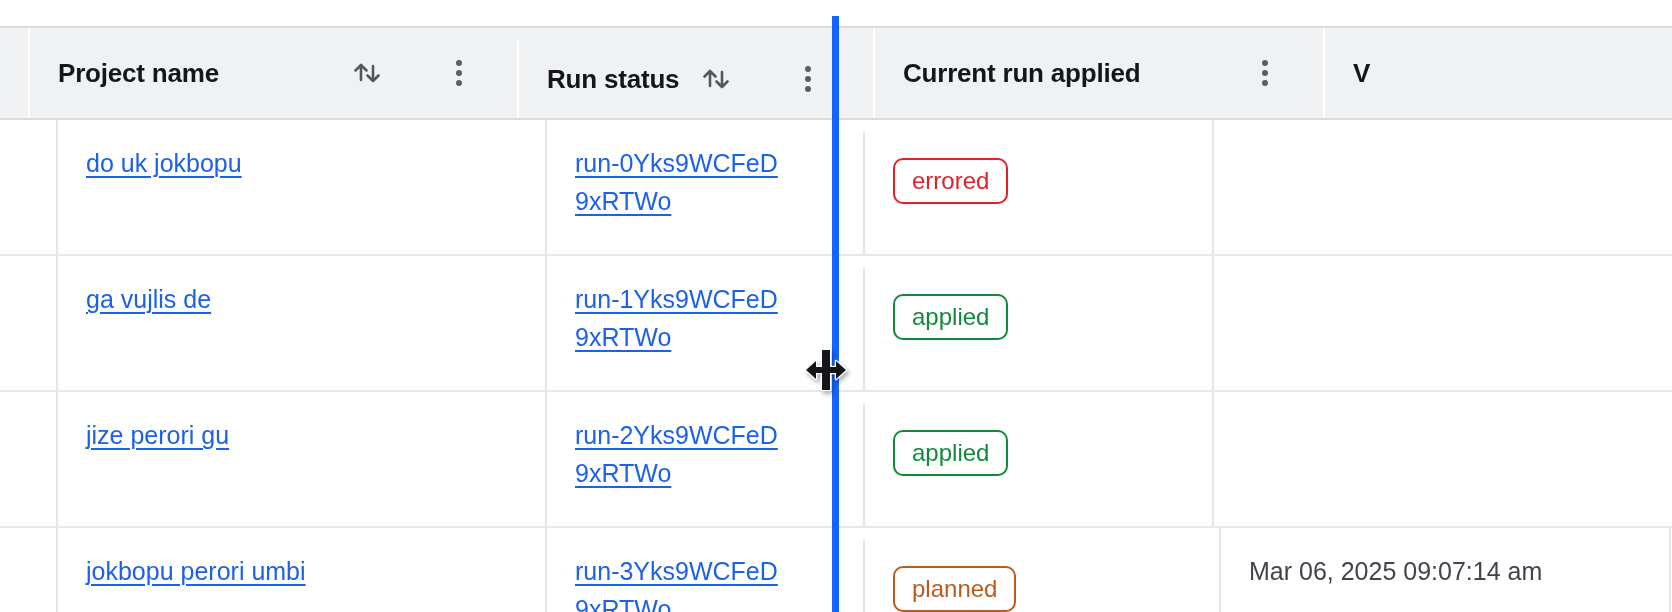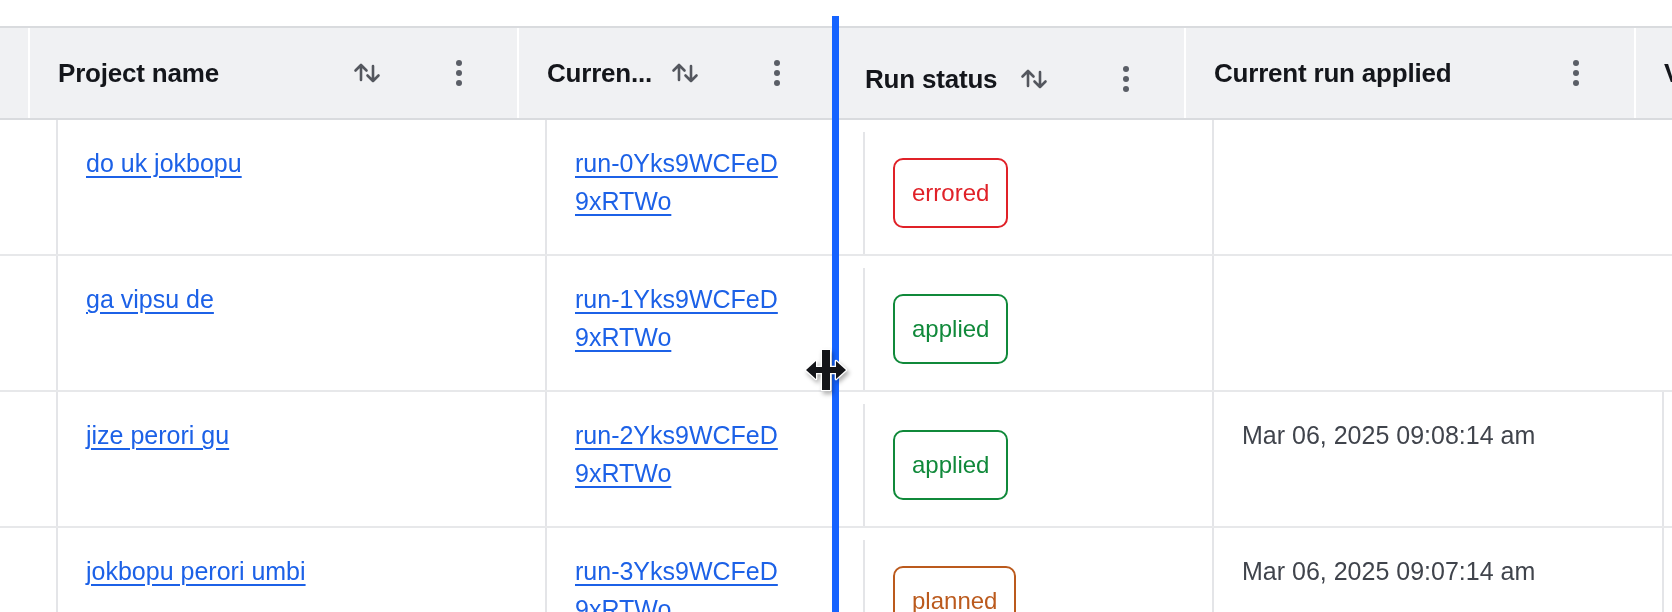--- a/index.html
+++ b/index.html
@@ -28,40 +28,40 @@
   .th .icons { margin-left:auto; display:flex; align-items:center; gap:70px; }
   .icon-btn { display:flex; align-items:center; justify-content:center; background:none; border:none; cursor:pointer; padding:0; }
 
   
   .c-stub { width:30px; flex:0 0 30px; padding:0; }
   .thead .c-stub { border-right:2px solid #ffffff; }
   .tbody .c-stub { border-right:2px solid #e4e5e8; }
   .c-project { width:487px; flex:0 0 487px; }
   .c-run     { width:318px; flex:0 0 318px; }
   .c-status  { width:349px; flex:0 0 349px;margin-top:12px; }
-  .c-applied { width:450px; flex:0 0 450px; }
+  .c-applied { width:450px; flex:0 0 450px;margin-left:7px; }
   .c-extra   { width:240px; flex:0 0 240px; }
   .thead .c-run, .thead .c-status, .thead .c-applied, .thead .c-extra { border-left:2px solid #ffffff; }
   .tbody .c-run, .tbody .c-status, .tbody .c-applied, .tbody .c-extra { border-left:2px solid #e4e5e8; }
 
   
   .row { display:flex; height:136px; border-bottom:2px solid #e7e8ea; background:#fff; }
   .td { padding:24px 28px 0 28px; font-size:25px; line-height:38px; }
   a.cell-link {
     color:var(--link,#1c61e7); text-decoration:underline;
     text-underline-offset:4px; text-decoration-thickness:2px;
   }
   .run-link { display:inline-block; width:212px; word-break:break-all; }
   .date-text { color:#40444c; }
 
   
   .badge {
     display:inline-block; margin-top:2px;
     font-size:24px; line-height:28px;
-    padding:19px 17px; border-radius:10px; border:2px solid currentColor;
+    padding:7px 17px; border-radius:10px; border:2px solid currentColor;
     background:#ffffff; font-weight:400;
   }
   .badge.errored { color:var(--err,#e02128); }
   .badge.applied { color:var(--ok,#10893a);text-align:center; }
   .badge.planned { color:var(--warn,#bb5a1d); }
 
   
   .resize-line {
     position:absolute; left:832px; top:16px; width:7px; height:596px;
     background:var(--line,#1563ff); z-index:20;
@@ -95,71 +95,53 @@
           <span class="icon-btn">
             <svg class="kebab-svg" width="12" height="30" viewBox="0 0 12 30">
               <circle cx="6" cy="5" r="3"></circle>
                 <circle cx="6" cy="15" r="3"></circle>
                 <circle cx="6" cy="25" r="3"></circle>
             </svg>
           </span>
         </span>
       </div>
 
-      <div class="th c-run">
-        <span>Curren...</span>
+
+      <div class="th c-status">
+        <span>Run status</span>
         <span class="icons">
           <span class="icon-btn">
             <svg class="sort-svg" width="32" height="32" viewBox="0 0 32 32" fill="none" stroke-width="2.6" stroke-linecap="round" stroke-linejoin="round">
               <path d="M10 23 V8 M10 8 l-5.5 5.5 M10 8 l5.5 5.5"></path>
               <path d="M22 9 V24 M22 24 l-5.5-5.5 M22 24 l5.5-5.5"></path>
             </svg>
           </span>
           <span class="icon-btn">
             <svg class="kebab-svg" width="12" height="30" viewBox="0 0 12 30">
               <circle cx="6" cy="5" r="3"></circle>
                 <circle cx="6" cy="15" r="3"></circle>
                 <circle cx="6" cy="25" r="3"></circle>
             </svg>
           </span>
         </span>
       </div>
 
-      <div class="th c-status">
-        <span>Run status</span>
+      <div class="th c-applied">
+        <span>Current run applied</span>
         <span class="icons">
-          <span class="icon-btn">
-            <svg class="sort-svg" width="32" height="32" viewBox="0 0 32 32" fill="none" stroke-width="2.6" stroke-linecap="round" stroke-linejoin="round">
-              <path d="M10 23 V8 M10 8 l-5.5 5.5 M10 8 l5.5 5.5"></path>
-              <path d="M22 9 V24 M22 24 l-5.5-5.5 M22 24 l5.5-5.5"></path>
-            </svg>
-          </span>
           <span class="icon-btn">
             <svg class="kebab-svg" width="12" height="30" viewBox="0 0 12 30">
               <circle cx="6" cy="5" r="3"></circle>
                 <circle cx="6" cy="15" r="3"></circle>
                 <circle cx="6" cy="25" r="3"></circle>
             </svg>
           </span>
         </span>
       </div>
 
-      <div class="th c-applied">
-        <span>Current run applied</span>
-        <span class="icons">
-          <span class="icon-btn">
-            <svg class="kebab-svg" width="12" height="30" viewBox="0 0 12 30">
-              <circle cx="6" cy="5" r="3"></circle>
-                <circle cx="6" cy="15" r="3"></circle>
-                <circle cx="6" cy="25" r="3"></circle>
-            </svg>
-          </span>
-        </span>
-      </div>
-
       <div class="th c-extra">
         <span>V</span>
       </div>
     </div>
 
     <div class="tbody" id="tbody">
   <div class="row">
     <div class="td c-stub"></div>
     <div class="td c-project">
       <a class="cell-link" href="#">do uk jokbopu</a>
@@ -171,21 +153,21 @@
       <span class="badge errored">errored</span>
     </div>
     <div class="td c-extra">
       
     </div>
   </div>
 
   <div class="row">
     <div class="td c-stub"></div>
     <div class="td c-project">
-      <a class="cell-link" href="#">ga vipsu de</a>
+      <a class="cell-link" href="#">ga vujlis de</a>
     </div>
     <div class="td c-run">
       <a class="cell-link run-link" href="#">run-1Yks9WCFeD9xRTWo</a>
     </div>
     <div class="td c-status">
       <span class="badge applied">applied</span>
     </div>
     <div class="td c-extra">
       
     </div>
@@ -194,23 +176,20 @@
   <div class="row">
     <div class="td c-stub"></div>
     <div class="td c-project">
       <a class="cell-link" href="#">jize perori gu</a>
     </div>
     <div class="td c-run">
       <a class="cell-link run-link" href="#">run-2Yks9WCFeD9xRTWo</a>
     </div>
     <div class="td c-status">
       <span class="badge applied">applied</span>
-    </div>
-    <div class="td c-applied">
-      <span class="date-text">Mar 06, 2025 09:08:14 am</span>
     </div>
     <div class="td c-extra">
       
     </div>
   </div>
 
   <div class="row">
     <div class="td c-stub"></div>
     <div class="td c-project">
       <a class="cell-link" href="#">jokbopu perori umbi</a>

